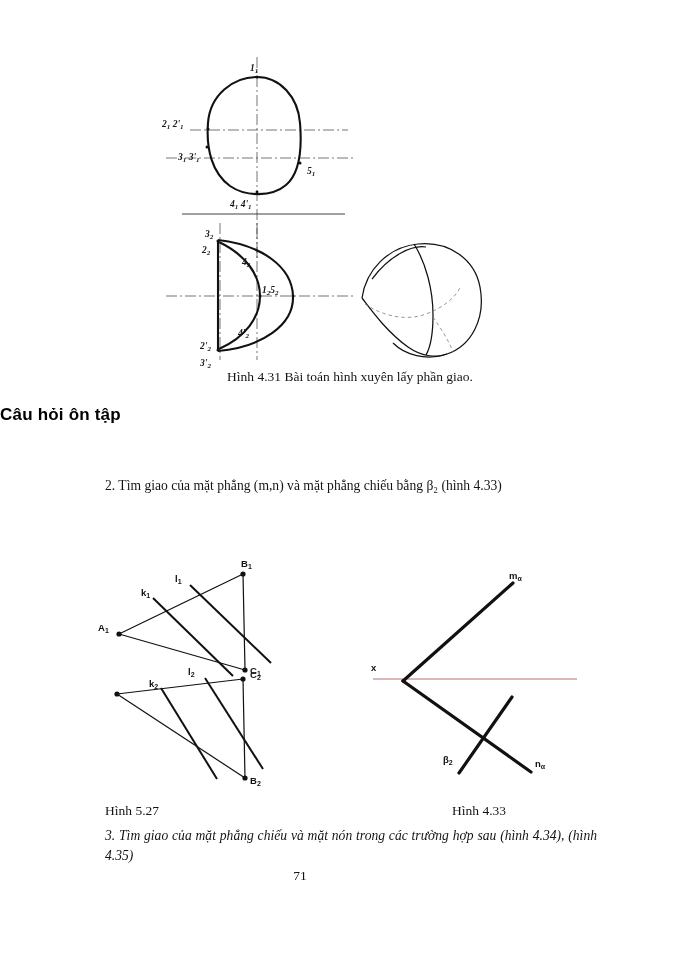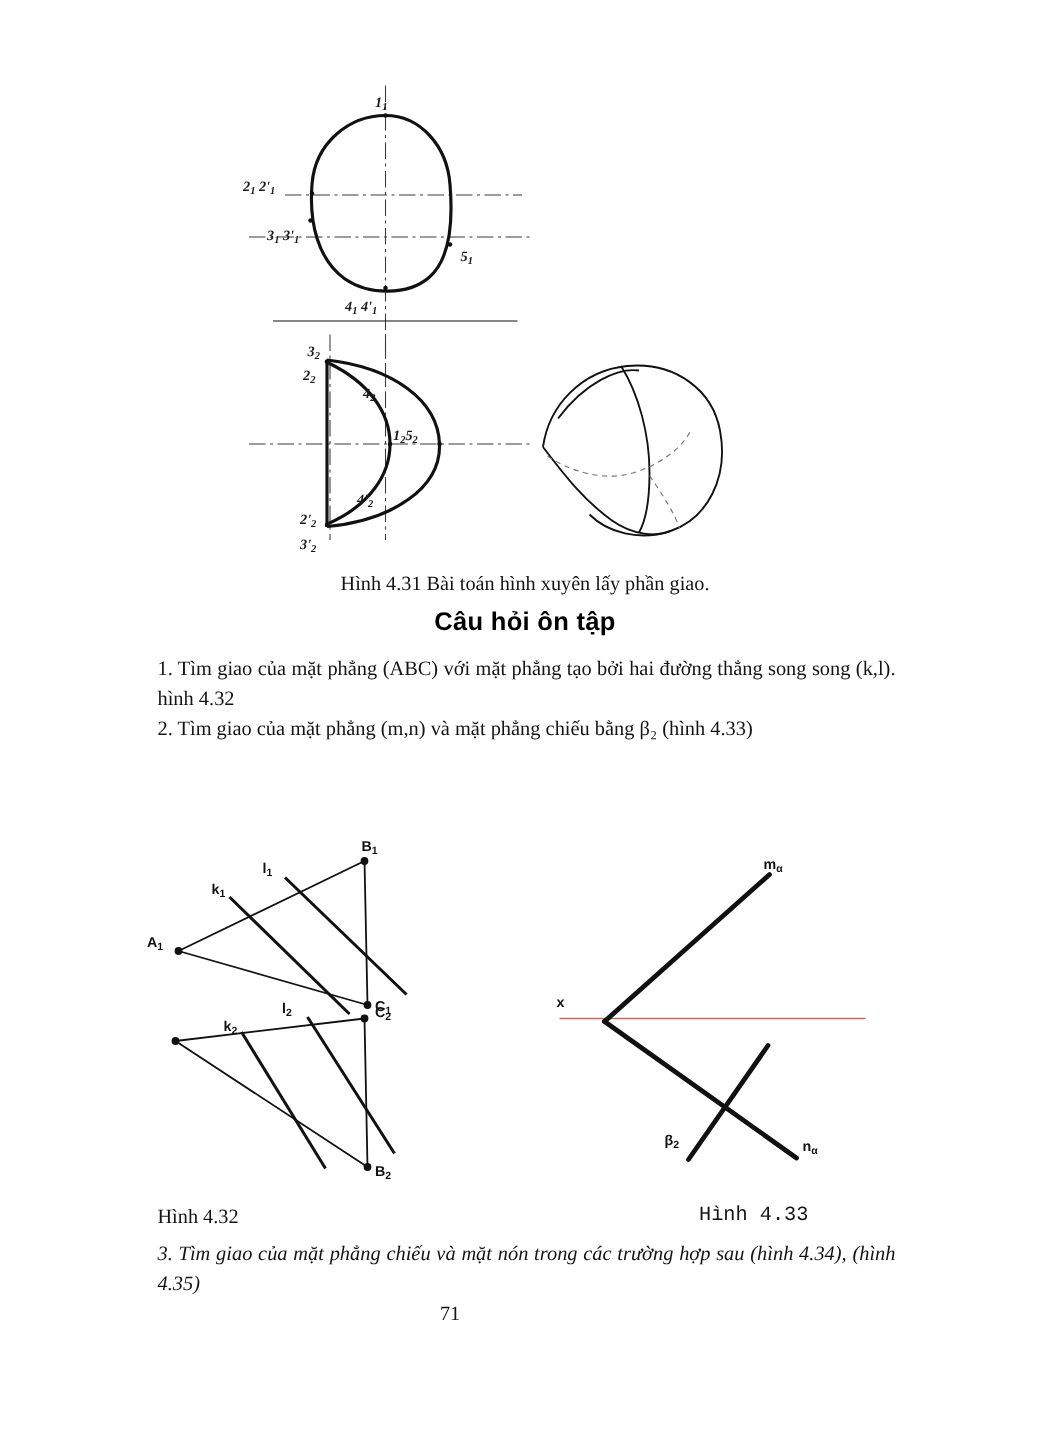--- a/index.html
+++ b/index.html
@@ -51,33 +51,31 @@
   }
   .lbl-up-sub { font-size: 7px; }
 
   
   .caption {
     position: absolute;
     font-size: 13.5px;
     line-height: 1.35;
     color: #141414;
     white-space: nowrap;
-    margin-top: 12px;
   }
   #caption-431 {
     left: 0; top: 368px;
     width: 700px;
     text-align: center;
   }
 
   #heading-cauhoi {
     position: absolute;
     left: 0; top: 405px;
     width: 700px;
-    text-align: center;
     font-family: "Liberation Sans", "DejaVu Sans", sans-serif;
     font-weight: bold;
     font-size: 17px;
     letter-spacing: 0.2px;
     color: #000;
   }
 
   .body-para {
     position: absolute;
     left: 105px;
@@ -93,21 +91,21 @@
 
   .fig-caption-row {
     position: absolute;
     top: 803px;
     left: 105px;
     width: 492px;
     font-size: 13.5px;
     color: #141414;
   }
   .fig-caption-row .left  { position: absolute; left: 0px; }
-  .fig-caption-row .right { position: absolute; left: 361px; font-family: Liberation Mono, monospace; }
+  .fig-caption-row .right { position: absolute; left: 347px; }
 
   #page-number {
     position: absolute;
     left: 0;
     top: 868px;
     width: 600px;
     text-align: center;
     font-size: 13.5px;
     color: #141414;
   }
@@ -208,21 +206,20 @@
                  C 292,253 304,244 310,233"></path>
         <path class="dash" d="M 283,262 C 292,275 300,288 303,297"></path>
       </g>
     </svg>
   </div>
 
   <div class="caption" id="caption-431">Hình 4.31 Bài toán hình xuyên lấy phần giao.</div>
 
   <div id="heading-cauhoi">Câu hỏi ôn tập</div>
 
-  <div class="body-para" id="q1">1. Tìm giao của mặt phẳng (ABC) với mặt phẳng tạo bởi hai đường thẳng song song (k,l). hình 4.32</div>
 
   <div class="body-para" id="q2">2. Tìm giao của mặt phẳng (m,n) và mặt phẳng chiếu bằng β₂ (hình 4.33)</div>
 
   <div class="fig" id="fig-432">
     <svg width="270" height="250" viewBox="0 0 270 250">
       <defs>
         <style>
           .ln  { stroke:#111; fill:none; stroke-width:1.2; }
           .ln2 { stroke:#111; fill:none; stroke-width:2.0; }
         </style>
@@ -286,21 +283,21 @@
       <line class="hv" x1="94" y1="228" x2="147" y2="152"></line>
 
       <text class="lbl-up" x="144" y="34">m<tspan class="lbl-up-sub" dy="2">α</tspan></text>
       <text class="lbl-up" x="6" y="126">x</text>
       <text class="lbl-up" x="78" y="218">β<tspan class="lbl-up-sub" dy="2">2</tspan></text>
       <text class="lbl-up" x="170" y="222">n<tspan class="lbl-up-sub" dy="2">α</tspan></text>
     </svg>
   </div>
 
   <div class="fig-caption-row">
-    <span class="left">Hình 4.32</span>
+    <span class="left">Hình 5.27</span>
     <span class="right">Hình 4.33</span>
   </div>
 
   <div class="body-para" id="q3">3. Tìm giao của mặt phẳng chiếu và mặt nón trong các trường hợp sau (hình 4.34), (hình 4.35)</div>
 
   <div id="page-number">71</div>
 
 </div>
 
 </body></html>

